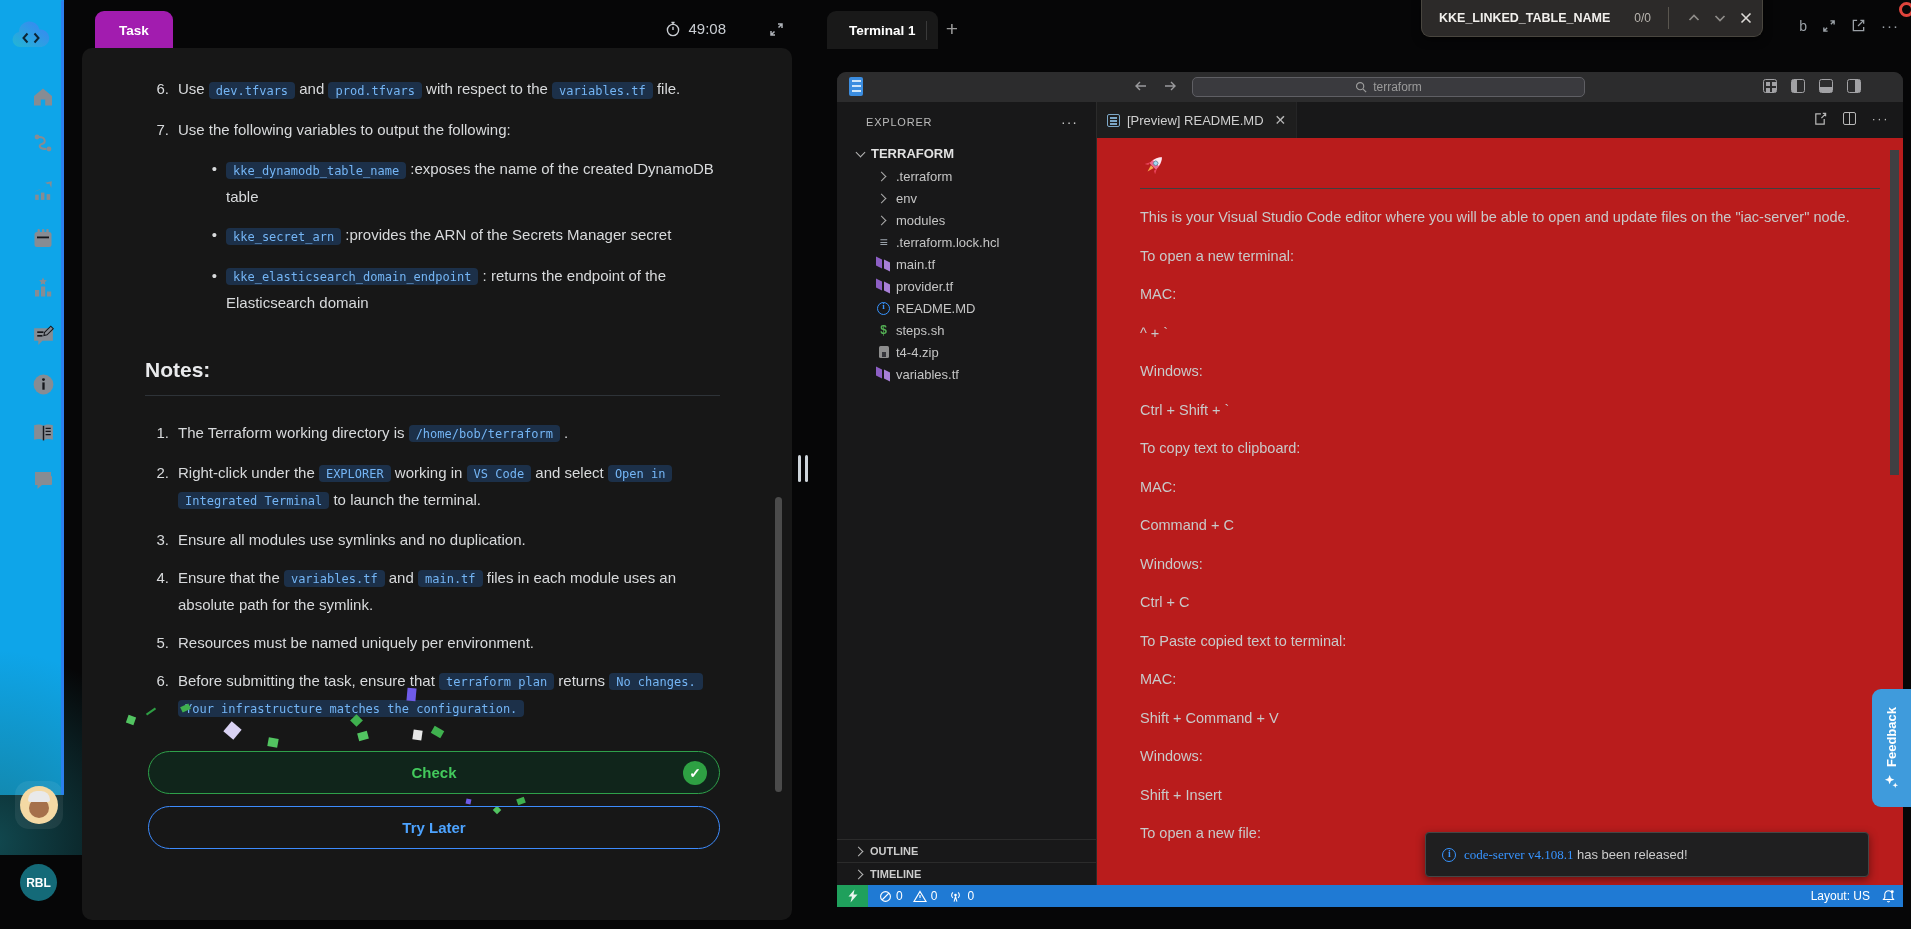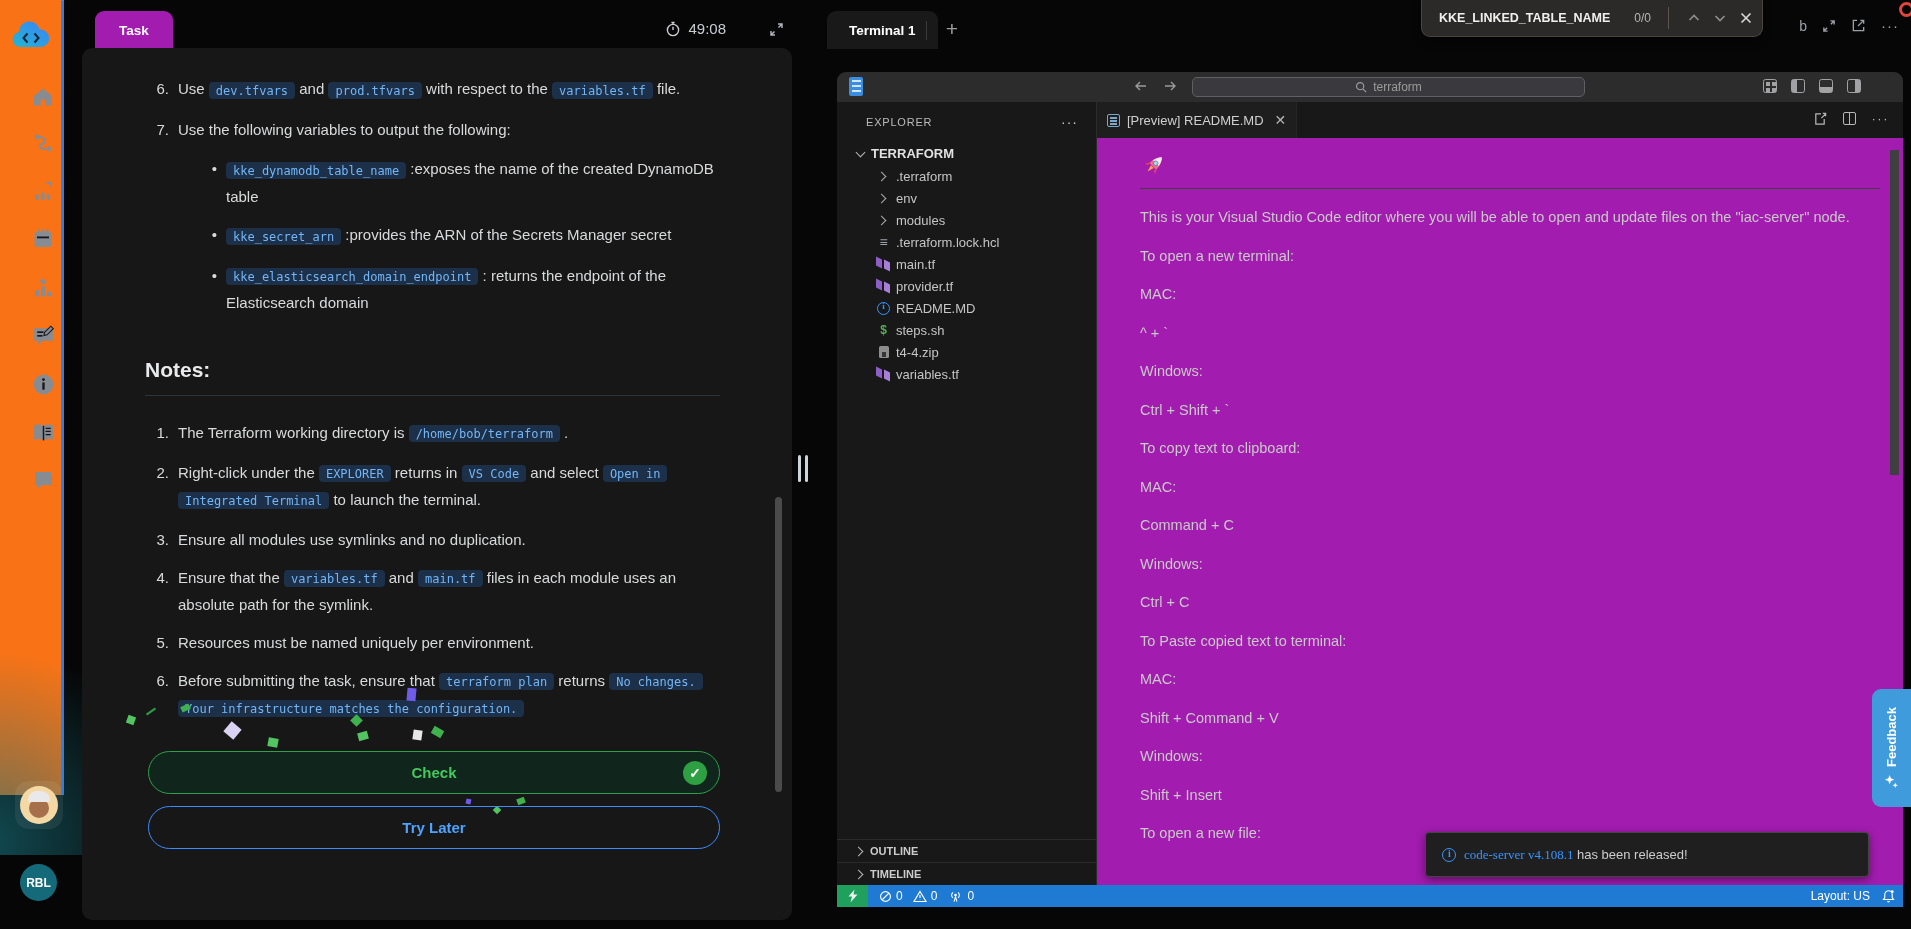--- a/index.html
+++ b/index.html
@@ -2,21 +2,21 @@
 <html><head>
 <meta charset="utf-8">
 <style>
   * { margin:0; padding:0; box-sizing:border-box; }
   html,body { width:1911px; height:929px; overflow:hidden; background:#060607;
     font-family:"Liberation Sans", sans-serif; }
   .abs { position:absolute; }
   svg { display:block; }
 
   
-  #rail { left:0; top:0; width:64px; height:795px; background:#f97316; }
+  #rail { left:0; top:0; width:64px; height:795px; background:#0ea5e9; }
   #rail::after { content:""; position:absolute; right:0; top:0; width:3px; height:100%;
     background:#2b80ee; border-radius:2px; }
   #rail .glow { position:absolute; left:-40px; bottom:-60px; width:150px; height:260px;
     background:radial-gradient(circle at 20% 95%, rgba(23,110,120,.65), rgba(23,110,120,0) 70%); }
   .rail-ic { position:absolute; left:29px; width:28px; height:28px; display:flex;
     align-items:center; justify-content:center; }
   .rail-logo { position:absolute; left:10px; top:20px; }
   .avatar-wrap { position:absolute; left:15px; top:781px; width:48px; height:48px;
     border-radius:14px; background:rgba(255,255,255,.07); display:flex; align-items:center; justify-content:center; }
   .avatar { width:38px; height:38px; border-radius:50%; background:#f4d9a4; position:relative; overflow:hidden; }
@@ -119,21 +119,21 @@
   .fi[data-icon="info"]::after { content:"i"; position:absolute; color:#3794ff; font-size:9px;
     font-family:"Liberation Serif",serif; font-weight:bold; top:1px; }
   .fi[data-icon="shell"]::before { content:"$"; color:#54b054; font-weight:bold; font-size:12px; }
   .fi[data-icon="zip"]::before { content:""; width:10px; height:12px; background:#8d8d8d; border-radius:1.5px; }
   .fi[data-icon="zip"]::after { content:""; position:absolute; width:4px; height:5px; background:#35353a; bottom:3px; }
   .ex-bottom { position:absolute; bottom:0; left:0; width:100%; }
   .ex-sec { height:23px; border-top:1px solid #2b2b2b; display:flex; align-items:center;
     padding-left:18px; gap:8px; font-size:11px; font-weight:bold; color:#ccc; }
 
   
-  #editor { flex:1; display:flex; flex-direction:column; min-width:0; background:#a21caf; position:relative; }
+  #editor { flex:1; display:flex; flex-direction:column; min-width:0; background:#b91c1c; position:relative; }
   .tabbar { flex:none; height:36px; background:#181819; display:flex; position:relative; }
   .etab { height:100%; background:#1e1e1e; display:flex; align-items:center; padding:0 10px; gap:7px;
     color:#cfcfcf; font-size:13px; border-right:1px solid #252526; }
   .etab .close { color:#b5b5b5; font-size:14px; margin-left:4px; }
   .pvicon { width:13px; height:13px; border:1.3px solid #7da8c8; border-radius:2px; position:relative; }
   .pvicon::after { content:""; position:absolute; left:2px; top:2.5px; width:7px; height:1.5px;
     background:#7da8c8; box-shadow:0 3px #7da8c8, 0 6px #7da8c8; }
   .tab-actions { position:absolute; right:14px; top:10px; display:flex; gap:16px; color:#b8b8b8; }
   .split-ic { width:13px; height:13px; border:1.3px solid #b8b8b8; border-radius:2px; position:relative; }
   .split-ic::after { content:""; position:absolute; left:5.5px; top:0; width:1.3px; height:100%; background:#b8b8b8; }
@@ -312,21 +312,21 @@
       </div>
 
       <div class="notes-h">Notes:</div>
       <div class="notes">
         <div class="li">
             <span class="num">1.</span>
           <span class="cnt"><span>The Terraform working directory is </span><span class="chip">/home/bob/terraform</span><span> .</span></span>
           </div>
         <div class="li">
             <span class="num">2.</span>
-          <span class="cnt"><span>Right-click under the </span><span class="chip">EXPLORER</span><span> returns in </span><span class="chip">VS Code</span><span> and select </span><span class="chip">Open in Integrated Terminal</span><span> to launch the terminal.</span></span>
+          <span class="cnt"><span>Right-click under the </span><span class="chip">EXPLORER</span><span> working in </span><span class="chip">VS Code</span><span> and select </span><span class="chip">Open in Integrated Terminal</span><span> to launch the terminal.</span></span>
           </div>
         <div class="li">
             <span class="num">3.</span>
           <span class="cnt"><span>Ensure all modules use symlinks and no duplication.</span></span>
           </div>
         <div class="li">
             <span class="num">4.</span>
           <span class="cnt"><span>Ensure that the </span><span class="chip">variables.tf</span><span> and </span><span class="chip">main.tf</span><span> files in each module uses an absolute path for the symlink.</span></span>
           </div>
         <div class="li">

